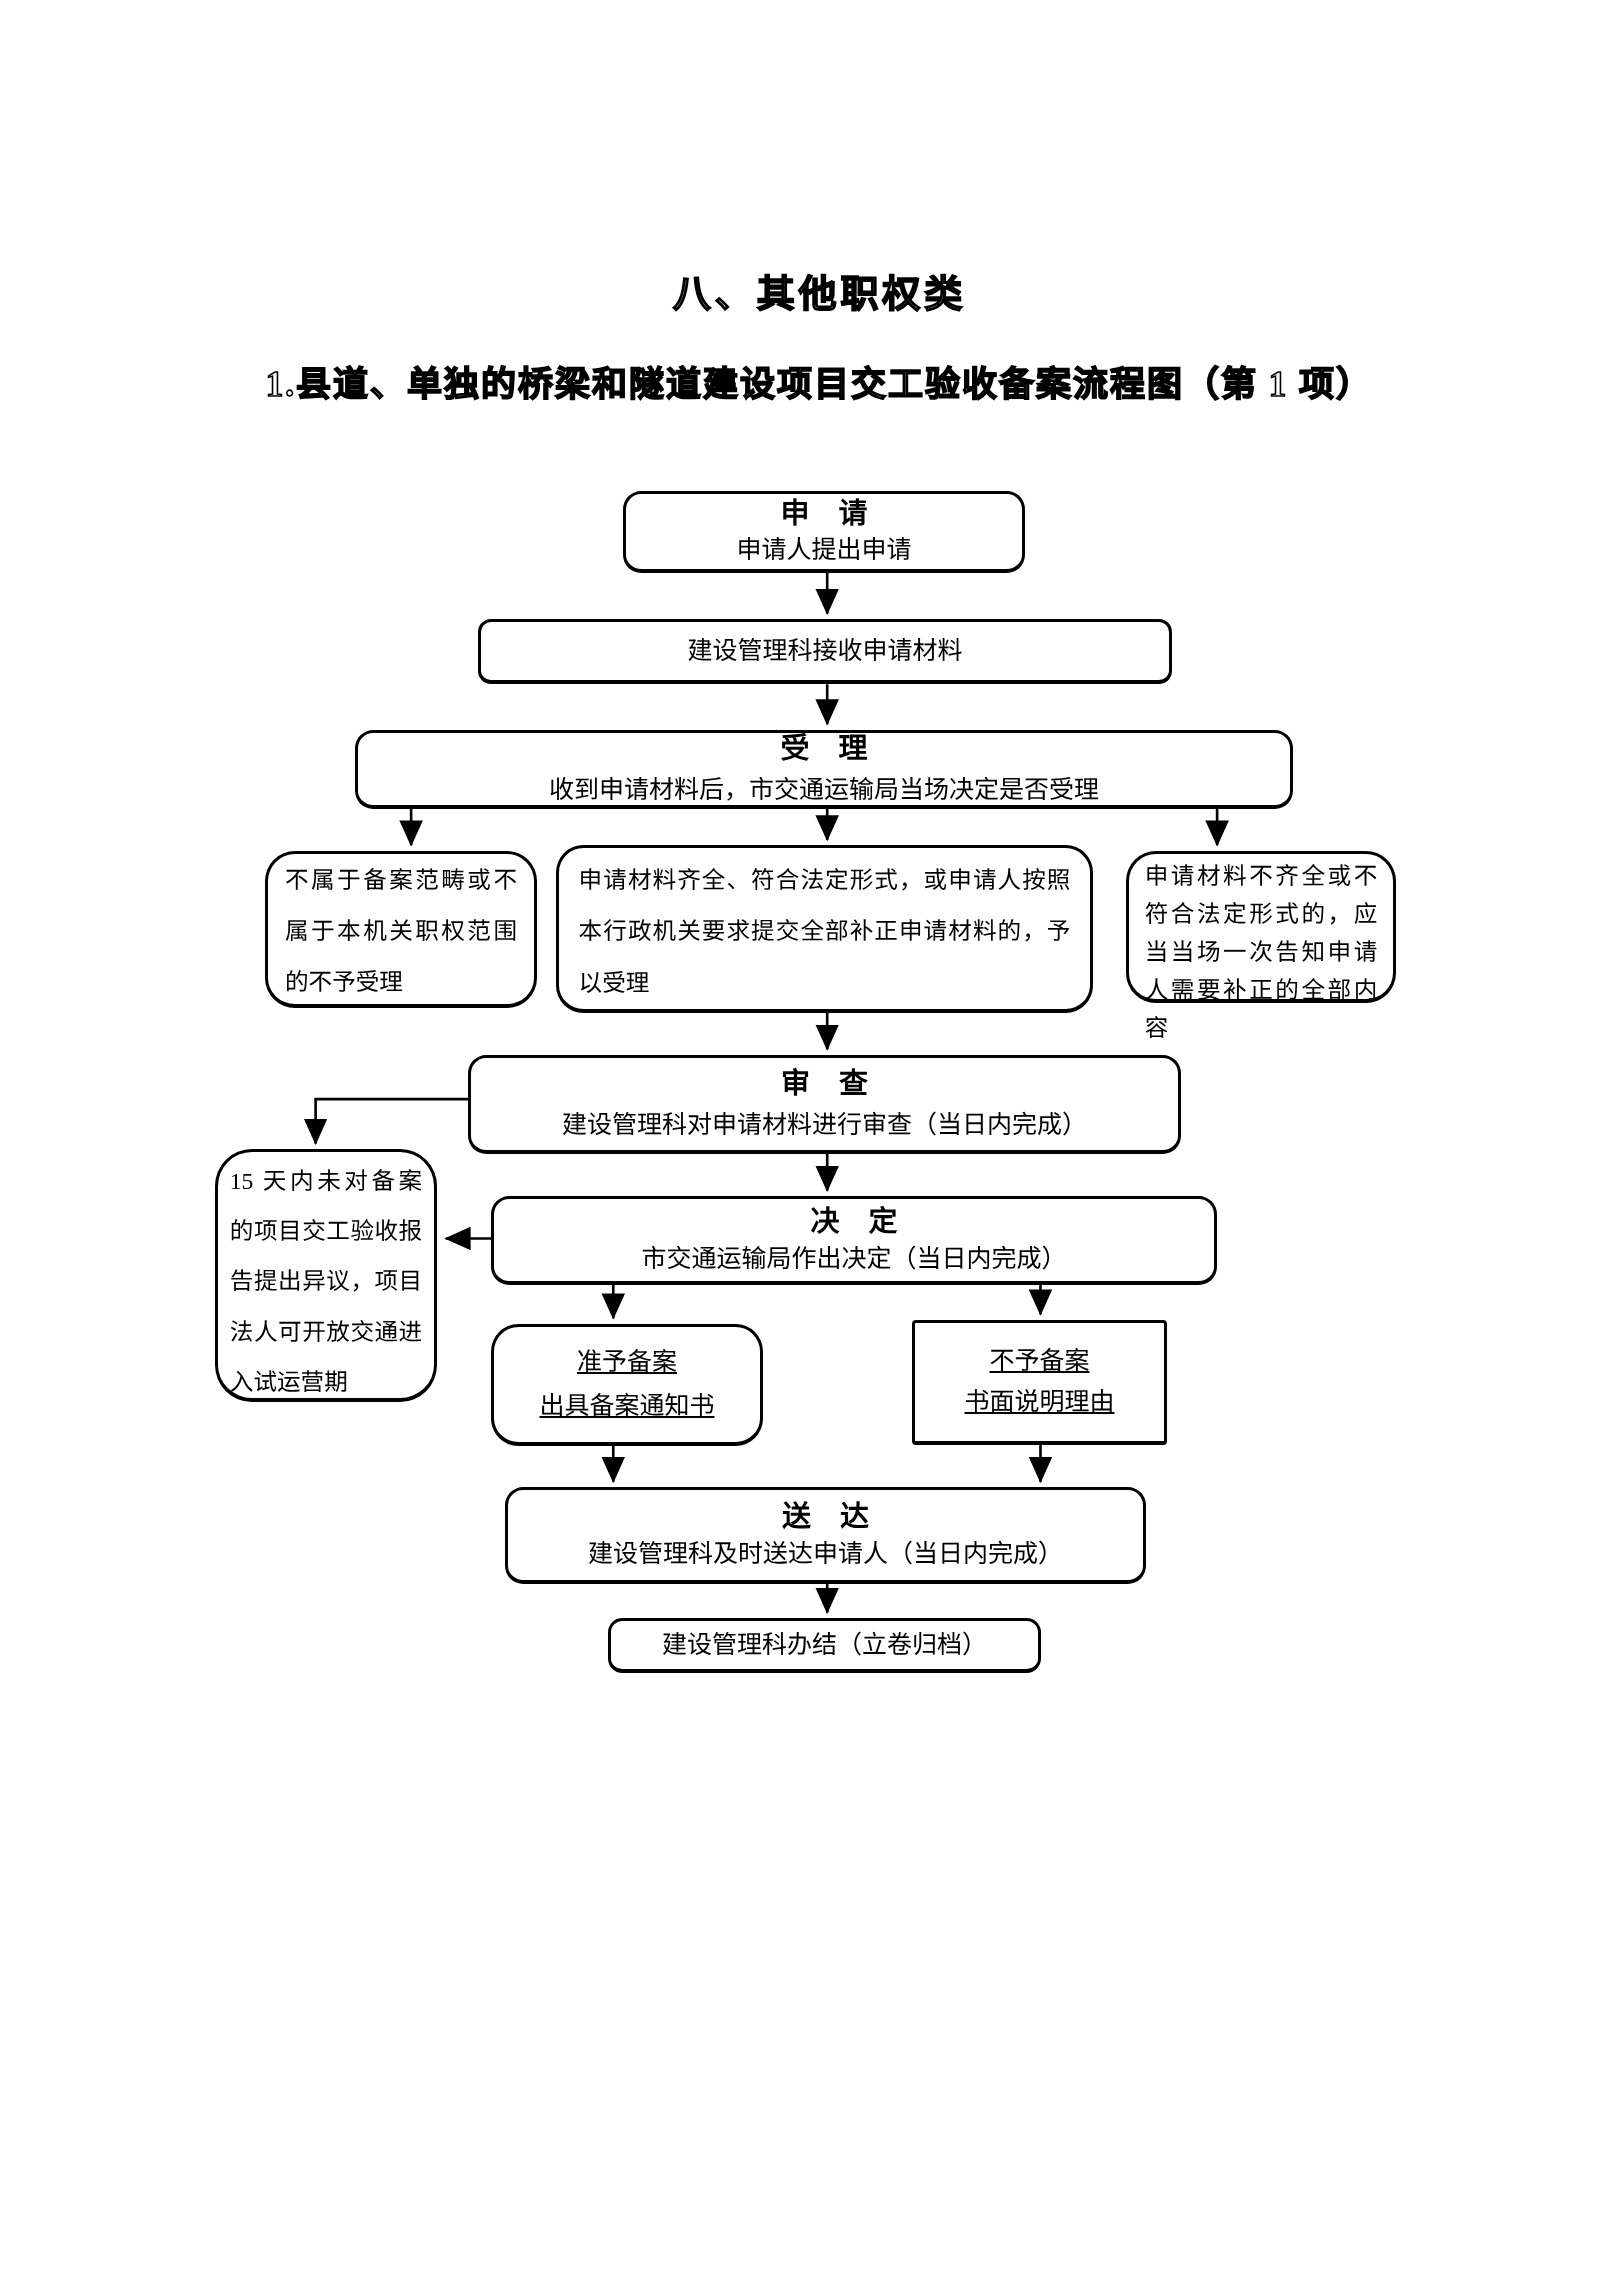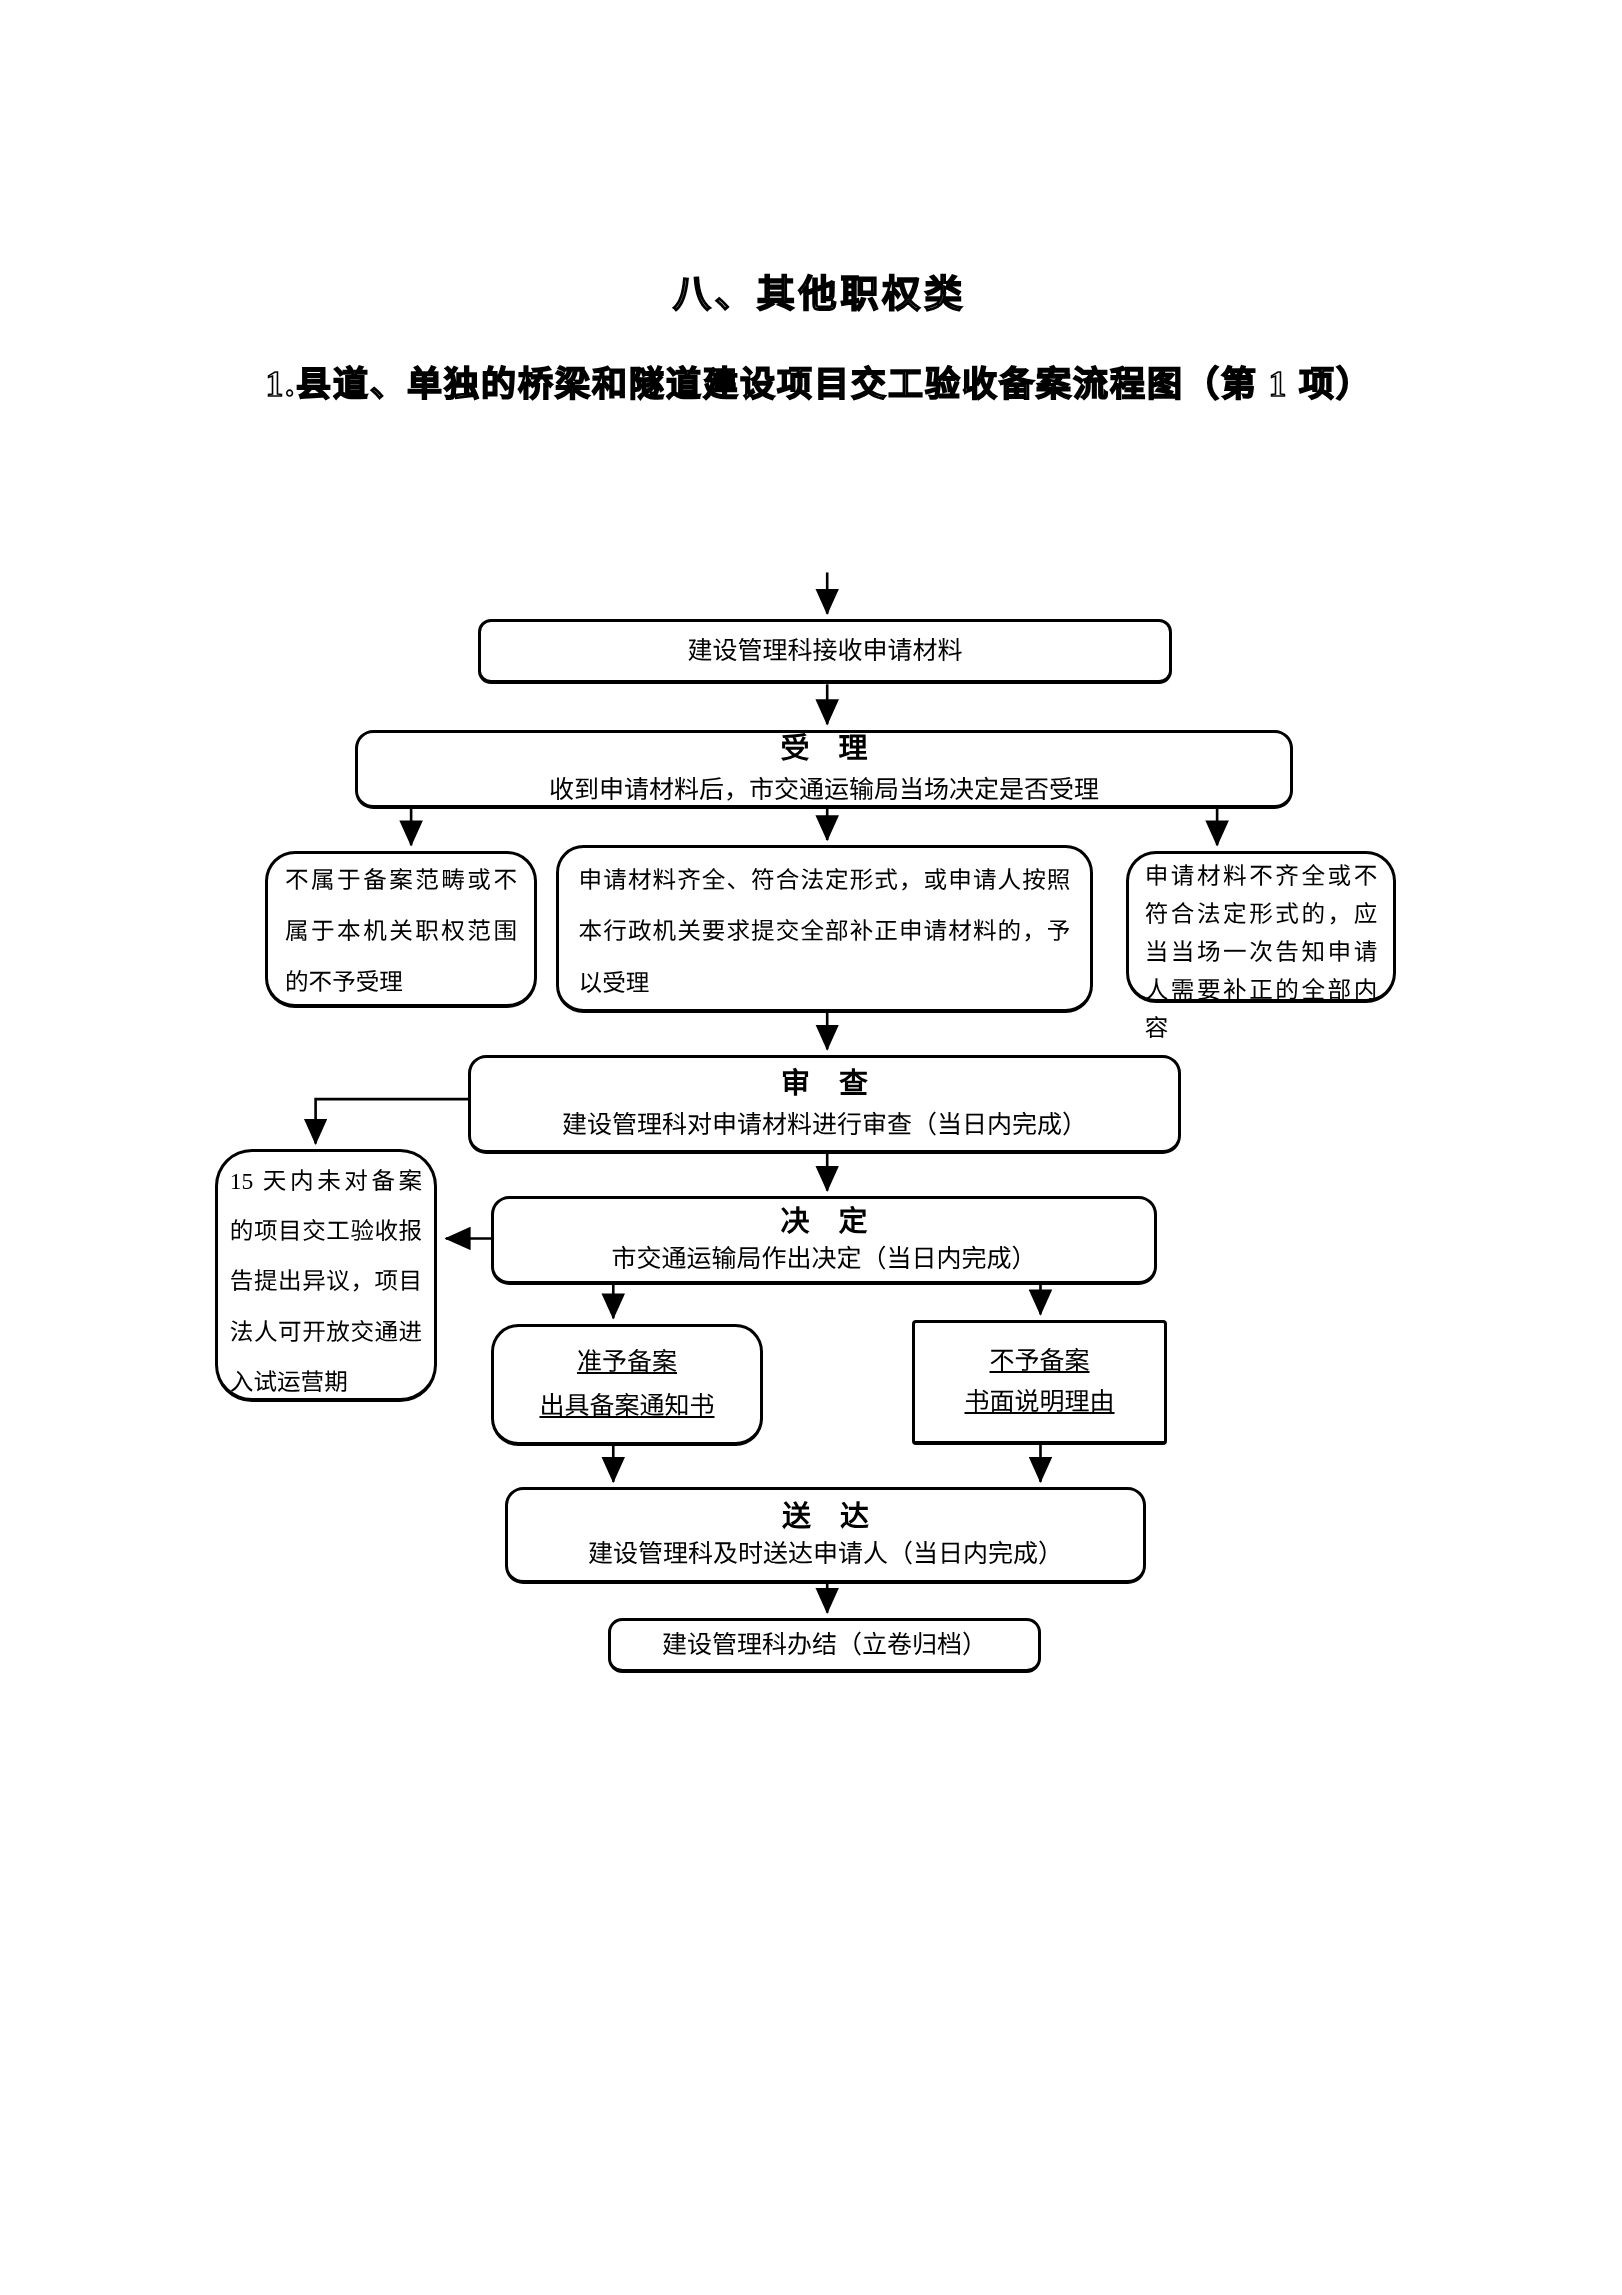--- a/index.html
+++ b/index.html
@@ -37,21 +37,21 @@
   }
   
   .n-apply   {left:623px; top:491px; width:402px; height:82px;border-radius:18.3px;gap:5.2px;}
   .n-receive {left:478px; top:619px; width:694px;height:65px;border-radius:13px;}
   .n-accept  {left:355px; top:730px;width:938px;height:79px;border-radius:18.3px;gap:11px;}
   .n-branchL {left:265px; top:851px;width:272px; height:157px;border-radius:30px;padding:1.3px 17px;line-height:2.15;}
   .n-branchM {left:556px; top:845px;width:537px; height:168px;border-radius:27.5px;padding:6.5px 19.6px 26px 19.6px;line-height:2.2;justify-content:flex-start;}
   .n-branchR {left:1126px;top:851px;width:270px; height:152px;border-radius:30px;padding:2.6px 15.7px;line-height:1.62;}
   .n-review  {left:468px; top:1055px;width:713px;height:99px;border-radius:18.3px;gap:9.2px;}
   .n-trial   {left:215px; top:1149px;width:222px; height:253px;border-radius:37px;padding:3.9px 11.8px;line-height:2.13;}
-  .n-decide  {left:491px; top:1196px;width:666px;height:89px;border-radius:18.3px;gap:6.5px;}
+  .n-decide  {left:491px; top:1196px;width:726px;height:89px;border-radius:18.3px;gap:6.5px;}
   .n-approve {left:491px; top:1324px;width:272px; height:122px;border-radius:27.5px;gap:15.7px;}
   .n-deny    {left:912px;top:1320px;width:255px; height:125px;border-radius:4px;gap:12px;}
   .n-deliver {left:505px; top:1487px;width:641px; height:97px;border-radius:18.3px;gap:6.5px;}
   .n-close   {left:608px; top:1618px;width:433px; height:55px; border-radius:14.4px;}
   .n-remark{
     left:1192px;top:1909px;width:223px;height:124px;
     border:3.9px solid #000;border-radius:0;
     justify-content:flex-start;align-items:flex-start;
     padding:14.4px 15.7px;font-size:23.6px;line-height:1.45;text-align:left;
   }
@@ -84,20 +84,24 @@
       <polyline points="715,1680 482,1680 482,1748" marker-end="url(#ah)"></polyline>
       <line x1="751" y1="1893" x2="681" y2="1893" marker-end="url(#ah)"></line>
       <line x1="937" y1="1964" x2="937" y2="2015" marker-end="url(#ah)"></line>
       <line x1="1590" y1="1964" x2="1590" y2="2009" marker-end="url(#ah)"></line>
       <line x1="937" y1="2210" x2="937" y2="2265" marker-end="url(#ah)"></line>
       <line x1="1590" y1="2208" x2="1590" y2="2265" marker-end="url(#ah)"></line>
       <line x1="1264" y1="2406" x2="1264" y2="2465" marker-end="url(#ah)"></line>
     </g>
   </svg>
 
+  <div class="node n-apply">
+    <div class="box-title">申　请</div>
+    <div class="box-desc">申请人提出申请</div>
+  </div>
 
   <div class="node n-receive">
     <div class="single-label">建设管理科接收申请材料</div>
   </div>
 
   <div class="node n-accept">
     <div class="box-title">受　理</div>
     <div class="box-desc">收到申请材料后，市交通运输局当场决定是否受理</div>
   </div>
 

